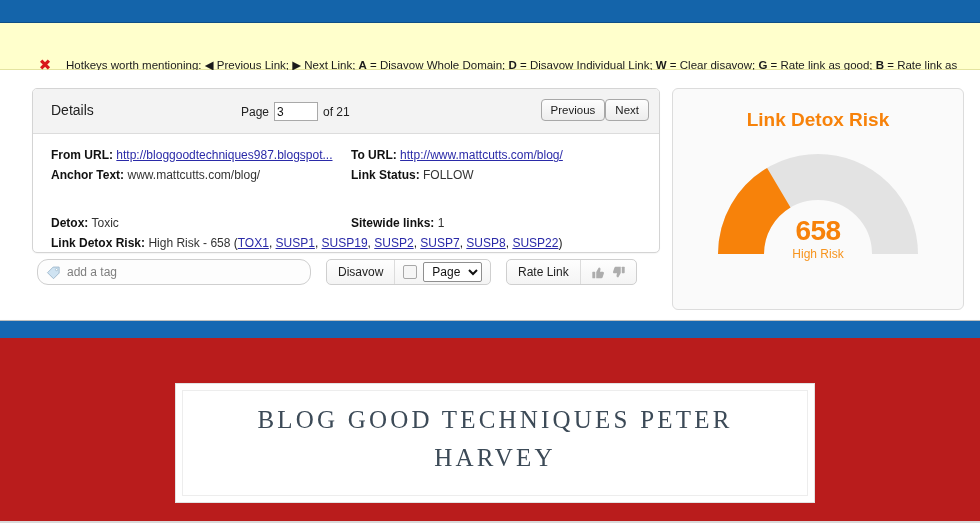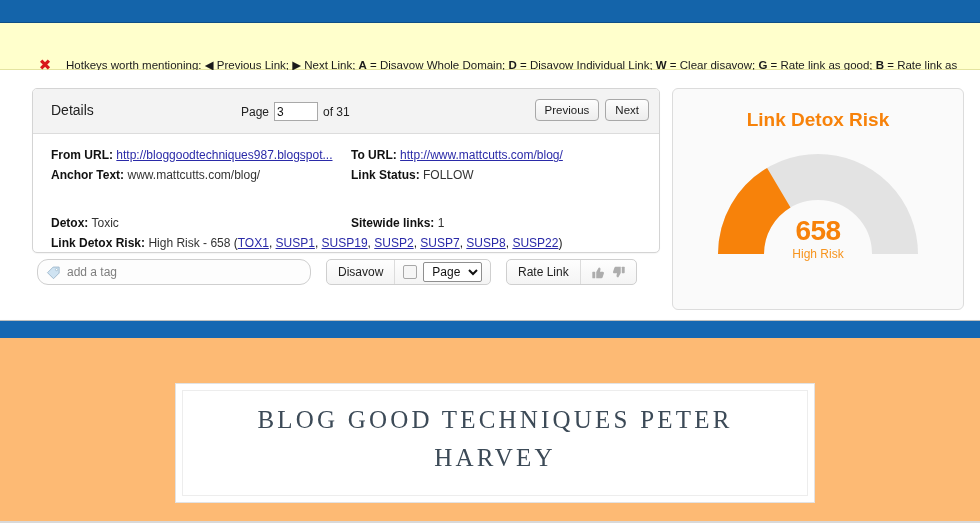--- a/index.html
+++ b/index.html
@@ -106,21 +106,20 @@
     font-family: "Liberation Sans", sans-serif;
     font-size: 12px;
     padding: 0 2px;
     box-sizing: border-box;
     color: #111;
   }
   .nav-btns {
     position: absolute;
     right: 10px; top: 10px;
     display: flex;
-    gap: 6px;
   }
   .btn {
     background: linear-gradient(to bottom, #fdfdfd 0%, #ededed 100%);
     border: 1px solid #a8a8a8;
     border-radius: 4px;
     font-family: "Liberation Sans", sans-serif;
     font-size: 11.5px;
     color: #1b1b1b;
     padding: 3px 9px;
     cursor: pointer;
@@ -274,21 +273,21 @@
     background: #1667B2;
     border-top: 1px solid #bfbfbf;
     box-shadow: 0 2px 3px rgba(0,0,0,0.12);
   }
 
   
   .blog-area {
     position: absolute;
     left: 0; top: 338px;
     width: 980px; height: 185px;
-    background: #fdba74;
+    background: #b91c1c;
   }
   .blog-frame-outer {
     position: absolute;
     left: 175px; top: 45px;
     width: 640px; height: 120px;
     border: 1px solid #e3e3e3;
     background: #ffffff;
     box-sizing: border-box;
     padding: 6px;
   }
@@ -332,21 +331,21 @@
 <div class="content">
 
   <div class="details-panel">
 
     <div class="details-head">
       <div class="details-title">Details</div>
 
       <div class="page-group">
         <span>Page</span>
         <input class="page-input" type="text" value="3" style="">
-        <span>of 31</span>
+        <span>of 21</span>
       </div>
 
       <div class="nav-btns">
         <button class="btn">Previous</button>
         <button class="btn">Next</button>
       </div>
     </div>
 
     <div class="details-body">
 

